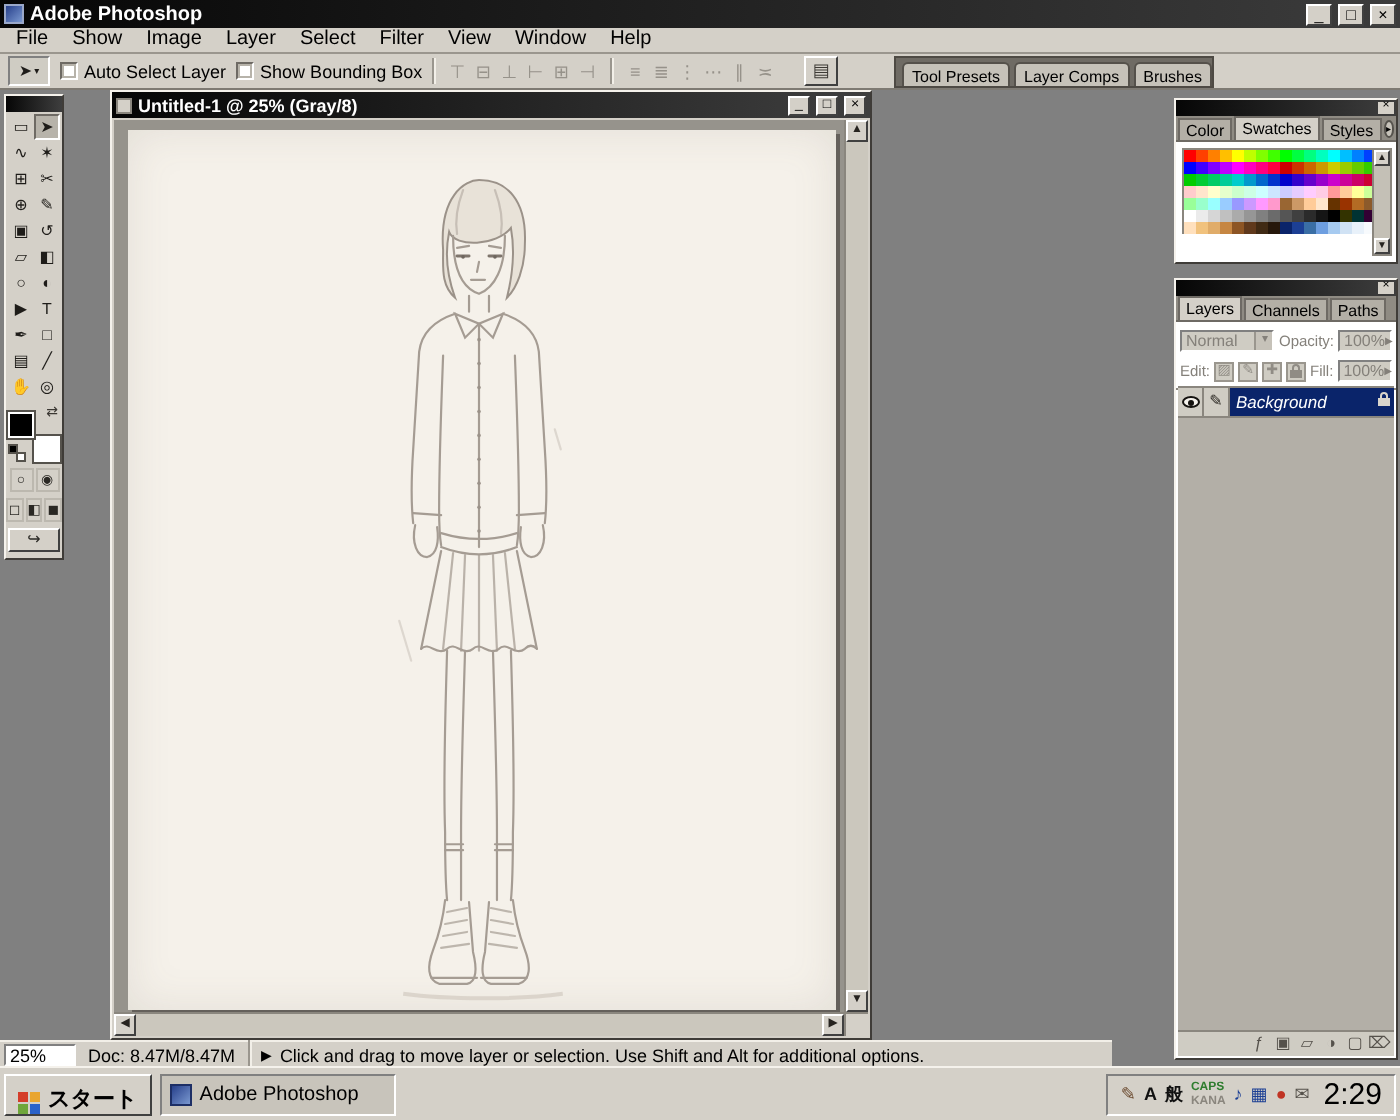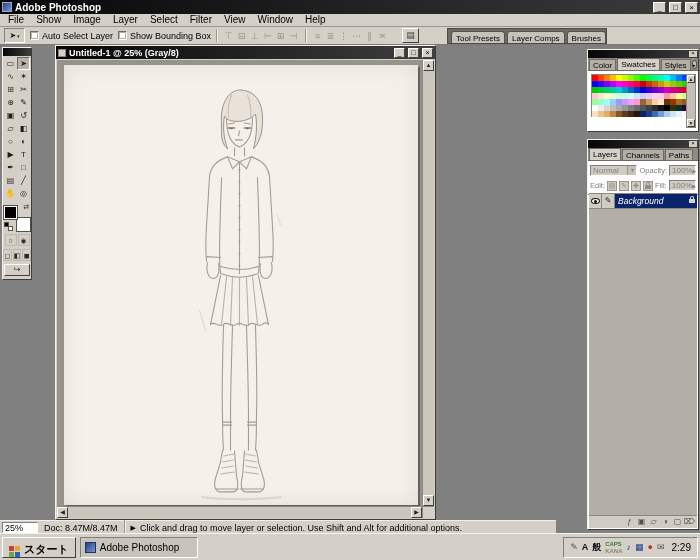--- a/index.html
+++ b/index.html
@@ -114,21 +114,21 @@
 #win-flag i{display:block}
 .fq1{background:#d43d2a}.fq2{background:#6fa63a}.fq3{background:#2a62c9}.fq4{background:#e9a52f}
 #task-button{height:21px;width:118px;display:flex;align-items:center;gap:4px;padding:0 4px;background:#c8c4bb;border:1px solid;border-color:#808080 #fff #fff #808080;font-size:10px;white-space:nowrap;overflow:hidden}
 #task-icon{width:11px;height:11px;background:linear-gradient(135deg,#27408b,#7a98d0);border:1px solid #1d2f66;flex:none}
 #tray{margin-left:auto;height:21px;border:1px solid;border-color:#808080 #fff #fff #808080;display:flex;align-items:center;gap:4px;padding:0 6px}
 #tray-icons-left,#tray-icons-right{display:flex;align-items:center;gap:4px}
 .tray-ic{font-size:9px;line-height:10px;font-weight:bold}
 #caps-block{display:flex;flex-direction:column;justify-content:center;line-height:1;gap:1px}
 #caps-label{font-size:6px;color:#2f7d2f;font-weight:bold}
 #kana-label{font-size:6px;color:#8a867e;font-weight:bold}
-#clock{font-size:10px;padding-left:3px}
+#clock{font-size:15px;padding-left:3px}
 </style>
 </head>
 <body>
 
 <div id="titlebar">
   <div id="app-icon"></div>
   <div id="app-title">Adobe Photoshop</div>
   <div class="winbtn">_</div>
   <div class="winbtn">□</div>
   <div class="winbtn">×</div>

